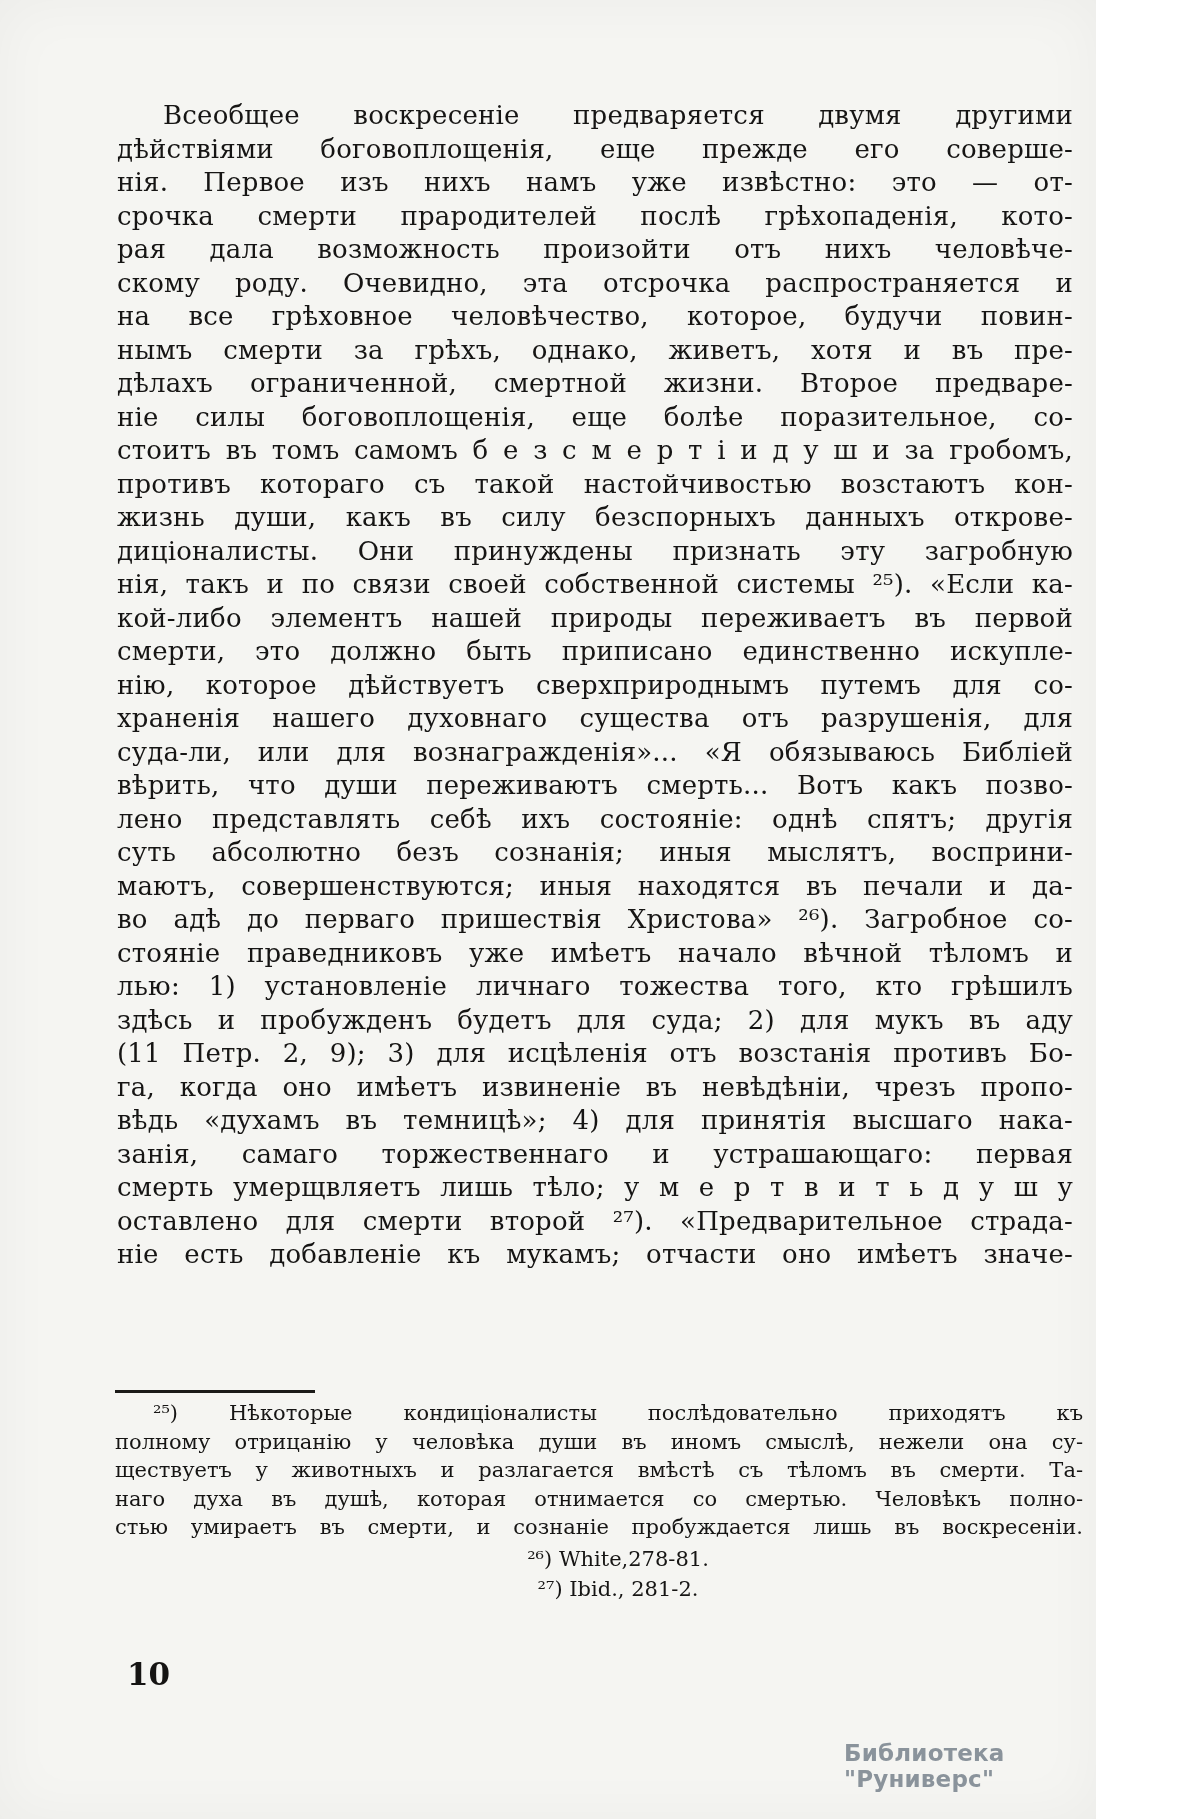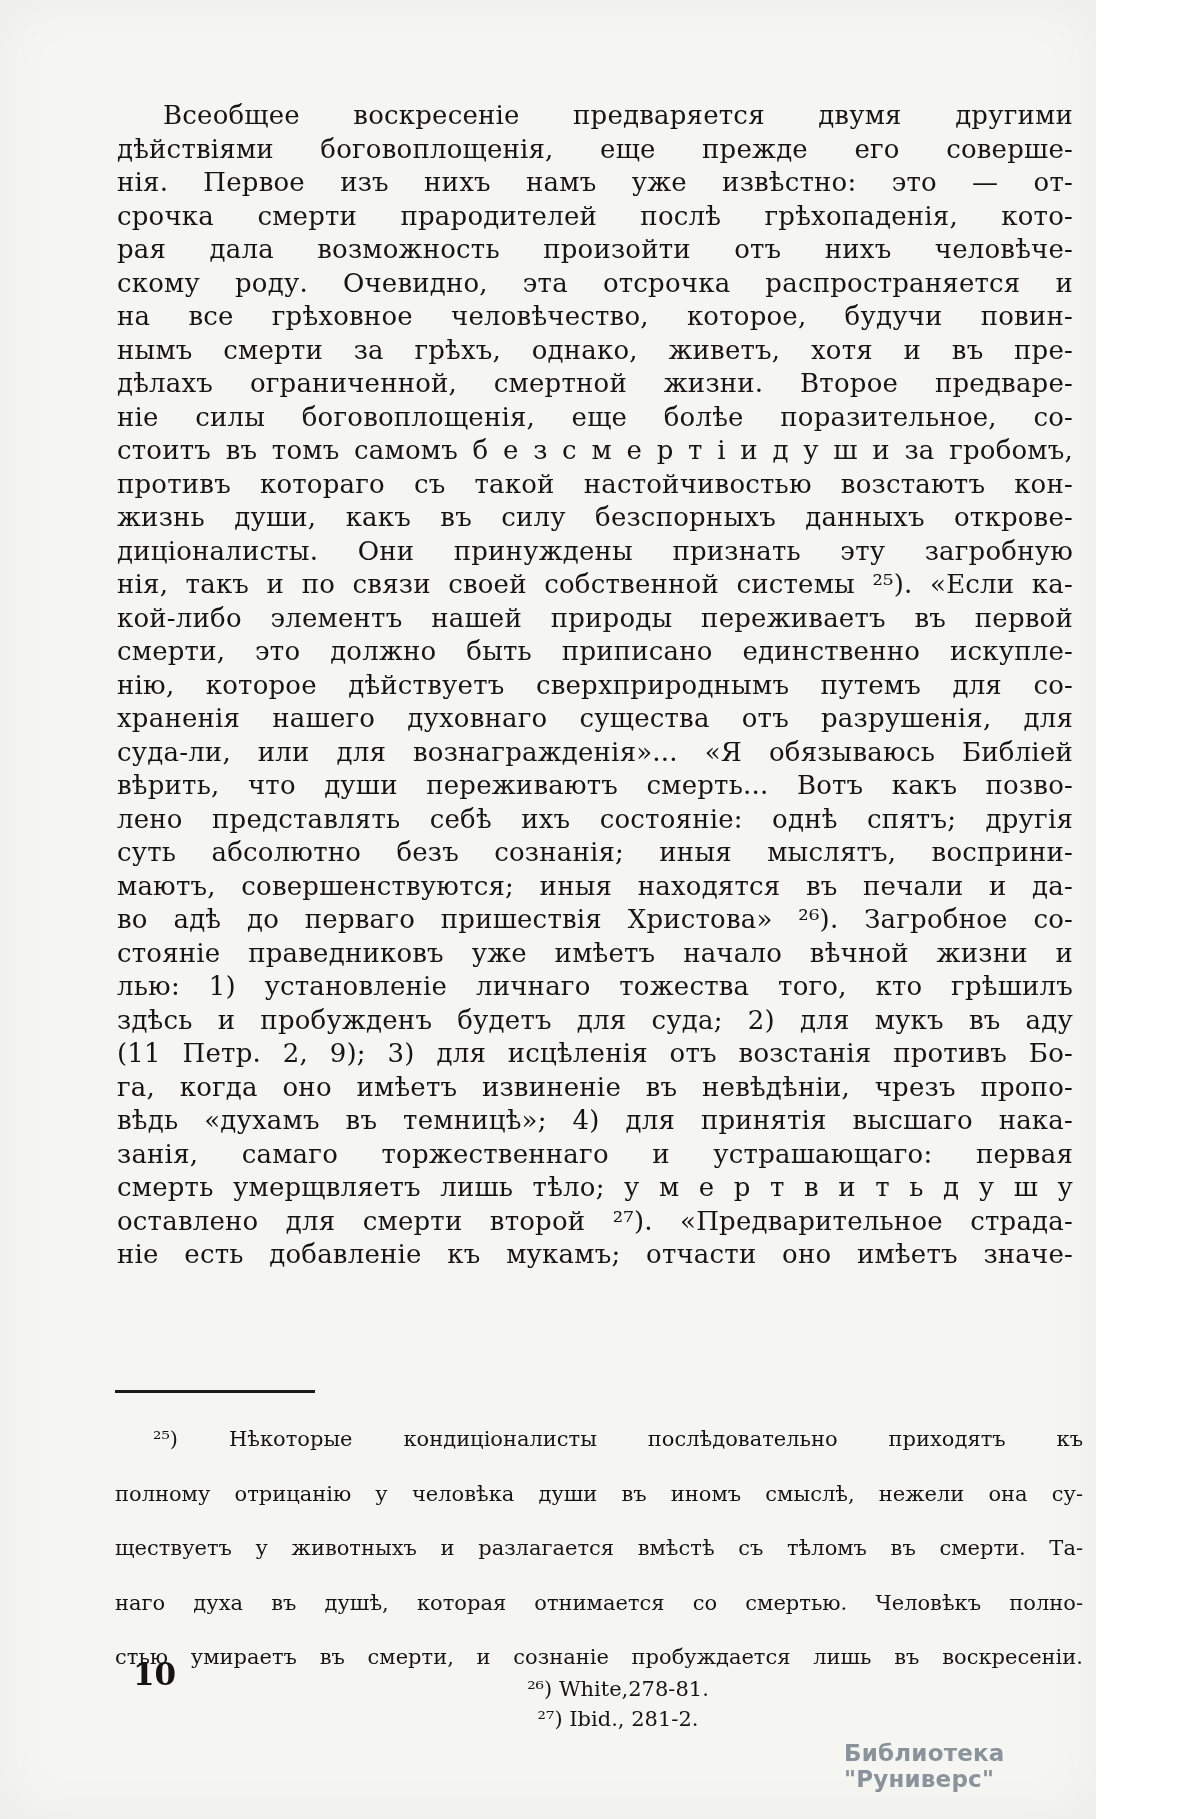--- a/index.html
+++ b/index.html
@@ -44,39 +44,37 @@
     width: 968px;
     font-family: "DejaVu Serif", "Liberation Serif", serif;
     font-size: 21px;
     line-height: 28.6px;
   }
   .footnotes .fn-para .tl {
     text-align: justify;
     text-align-last: justify;
     height: 28.6px;
     overflow: hidden;
-    margin-top: 26px;
   }
   .footnotes .fn-para .tl:first-child { text-indent: 38px; }
   .footnotes .fn-refs { margin-top: 3px; }
   .footnotes .fn-refs .tl {
     text-align: center;
     text-indent: 38px;
     height: 30.5px;
     overflow: hidden;
   }
   .page-number {
     position: absolute;
     left: 127px;
     top: 1656px;
     font-family: "DejaVu Serif", "Liberation Serif", serif;
     font-size: 31px;
     font-weight: bold;
     color: #151413;
-    margin-left: 6px;
   }
   .watermark {
     position: absolute;
     left: 844px;
     top: 1740px;
     font-family: "DejaVu Sans", "Liberation Sans", sans-serif;
     font-size: 23px;
     font-weight: bold;
     color: #8a939b;
     letter-spacing: 0.2px;
@@ -106,21 +104,21 @@
       <div class="tl">кой-либо элементъ нашей природы переживаетъ въ первой</div>
       <div class="tl">смерти, это должно быть приписано единственно искупле-</div>
       <div class="tl">нію, которое дѣйствуетъ сверхприроднымъ путемъ для со-</div>
       <div class="tl">храненія нашего духовнаго существа отъ разрушенія, для</div>
       <div class="tl">суда-ли, или для вознагражденія»... «Я обязываюсь Библіей</div>
       <div class="tl">вѣрить, что души переживаютъ смерть... Вотъ какъ позво-</div>
       <div class="tl">лено представлять себѣ ихъ состояніе: однѣ спятъ; другія</div>
       <div class="tl">суть абсолютно безъ сознанія; иныя мыслятъ, восприни-</div>
       <div class="tl">маютъ, совершенствуются; иныя находятся въ печали и да-</div>
       <div class="tl">во адѣ до перваго пришествія Христова» ²⁶). Загробное со-</div>
-      <div class="tl">стояніе праведниковъ уже имѣетъ начало вѣчной жизни и</div>
+      <div class="tl">стояніе праведниковъ уже имѣетъ начало вѣчной тѣломъ и</div>
       <div class="tl">лью: 1) установленіе личнаго тожества того, кто грѣшилъ</div>
       <div class="tl">здѣсь и пробужденъ будетъ для суда; 2) для мукъ въ аду</div>
       <div class="tl">(11 Петр. 2, 9); 3) для исцѣленія отъ возстанія противъ Бо-</div>
       <div class="tl">га, когда оно имѣетъ извиненіе въ невѣдѣніи, чрезъ пропо-</div>
       <div class="tl">вѣдь «духамъ въ темницѣ»; 4) для принятія высшаго нака-</div>
       <div class="tl">занія, самаго торжественнаго и устрашающаго: первая</div>
       <div class="tl">смерть умерщвляетъ лишь тѣло; у м е р т в и т ь  д у ш у</div>
       <div class="tl">оставлено для смерти второй ²⁷). «Предварительное страда-</div>
       <div class="tl">ніе есть добавленіе къ мукамъ; отчасти оно имѣетъ значе-</div>
     </div>

